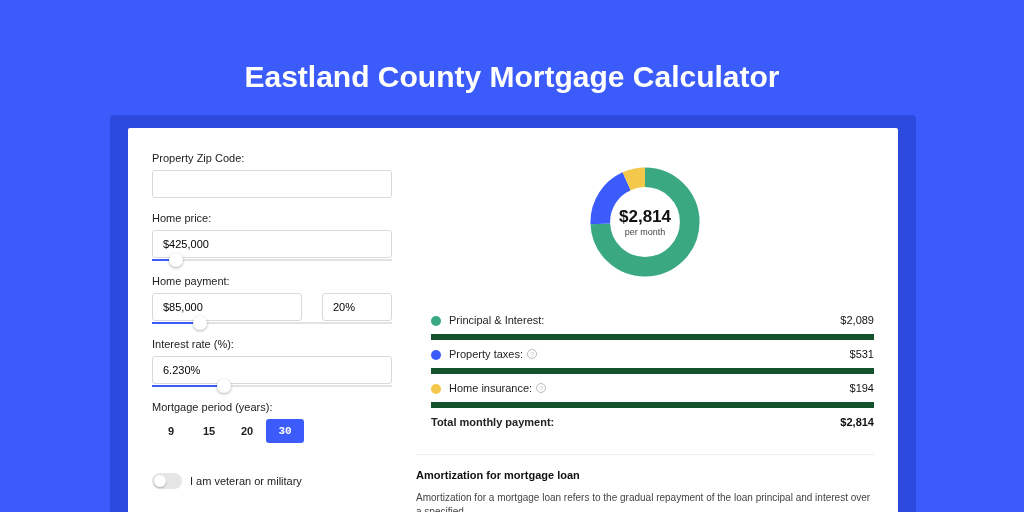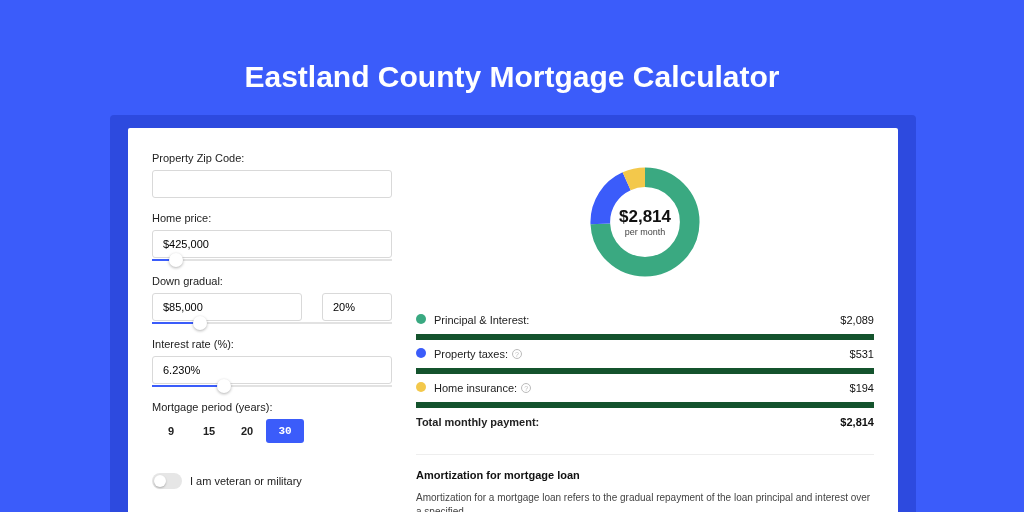--- a/index.html
+++ b/index.html
@@ -27,21 +27,21 @@
   .toggle { width: 30px; height: 16px; background: #e6e6e6; border-radius: 10px; position: relative; }
   .toggle-knob { width: 12px; height: 12px; background: #fff; border-radius: 50%; position: absolute; top: 2px; left: 2px; box-shadow: 0 1px 2px rgba(0,0,0,0.25); }
   .toggle-label { font-size: 11px; color: #222; }
   .breakdown-title { font-size: 11px; font-weight: 700; color: #111; margin-bottom: 14px; }
   .donut-wrap { display: flex; justify-content: center; align-items: center; height: 140px; margin-bottom: 14px; }
   .donut { position: relative; width: 118px; height: 118px; }
   .donut svg { width: 118px; height: 118px; transform: rotate(-90deg); }
   .donut-center { position: absolute; inset: 0; display: flex; flex-direction: column; align-items: center; justify-content: center; }
   .donut-amt { font-size: 17px; font-weight: 700; color: #111; }
   .donut-sub { font-size: 9px; color: #444; }
-  .line { display: flex; align-items: flex-start; font-size: 11px; padding: 8px 0; }
+  .line { display: flex; align-items: flex-end; font-size: 11px; padding: 8px 0; margin-left: 15px; }
   .line + .line { border-top: 6px solid #14532d; }
   .dot { width: 10px; height: 10px; border-radius: 50%; margin-right: 8px; flex: 0 0 10px; }
   .line-label { flex: 1; color: #222; display:flex; align-items:center; gap:4px;}
   .line-val { font-weight: 400; color: #111; }
   .line.total .line-label, .line.total .line-val { font-weight: 700; }
   .info-icon { width:10px; height:10px; border:1px solid #bbb; border-radius:50%; display:inline-flex; align-items:center; justify-content:center; font-size:7px; color:#bbb; }
   .amort { margin-top: 18px; border-top: 1px solid #eee; padding-top: 14px; }
   .amort-title { font-size: 11px; font-weight: 700; color: #111; margin-bottom: 10px; }
   .amort-text { font-size: 10px; color: #444; line-height: 1.4; }
 </style>
@@ -64,21 +64,21 @@
         <div class="field-group">
           <label class="field-label">Home price:</label>
           <input class="text-input" value="$425,000" style="">
           <div class="slider-track">
             <div class="slider-fill" style="width:10%"></div>
             <div class="slider-thumb" style="left:calc(10% - 7px)"></div>
           </div>
         </div>
 
         <div class="field-group">
-          <label class="field-label">Down gradual:</label>
+          <label class="field-label">Home payment:</label>
           <div class="down-row">
             <input class="text-input down-amt" value="$85,000" style="">
             <input class="text-input down-pct" value="20%" style="">
           </div>
           <div class="slider-track">
             <div class="slider-fill" style="width:20%"></div>
             <div class="slider-thumb" style="left:calc(20% - 7px)"></div>
           </div>
         </div>
 

